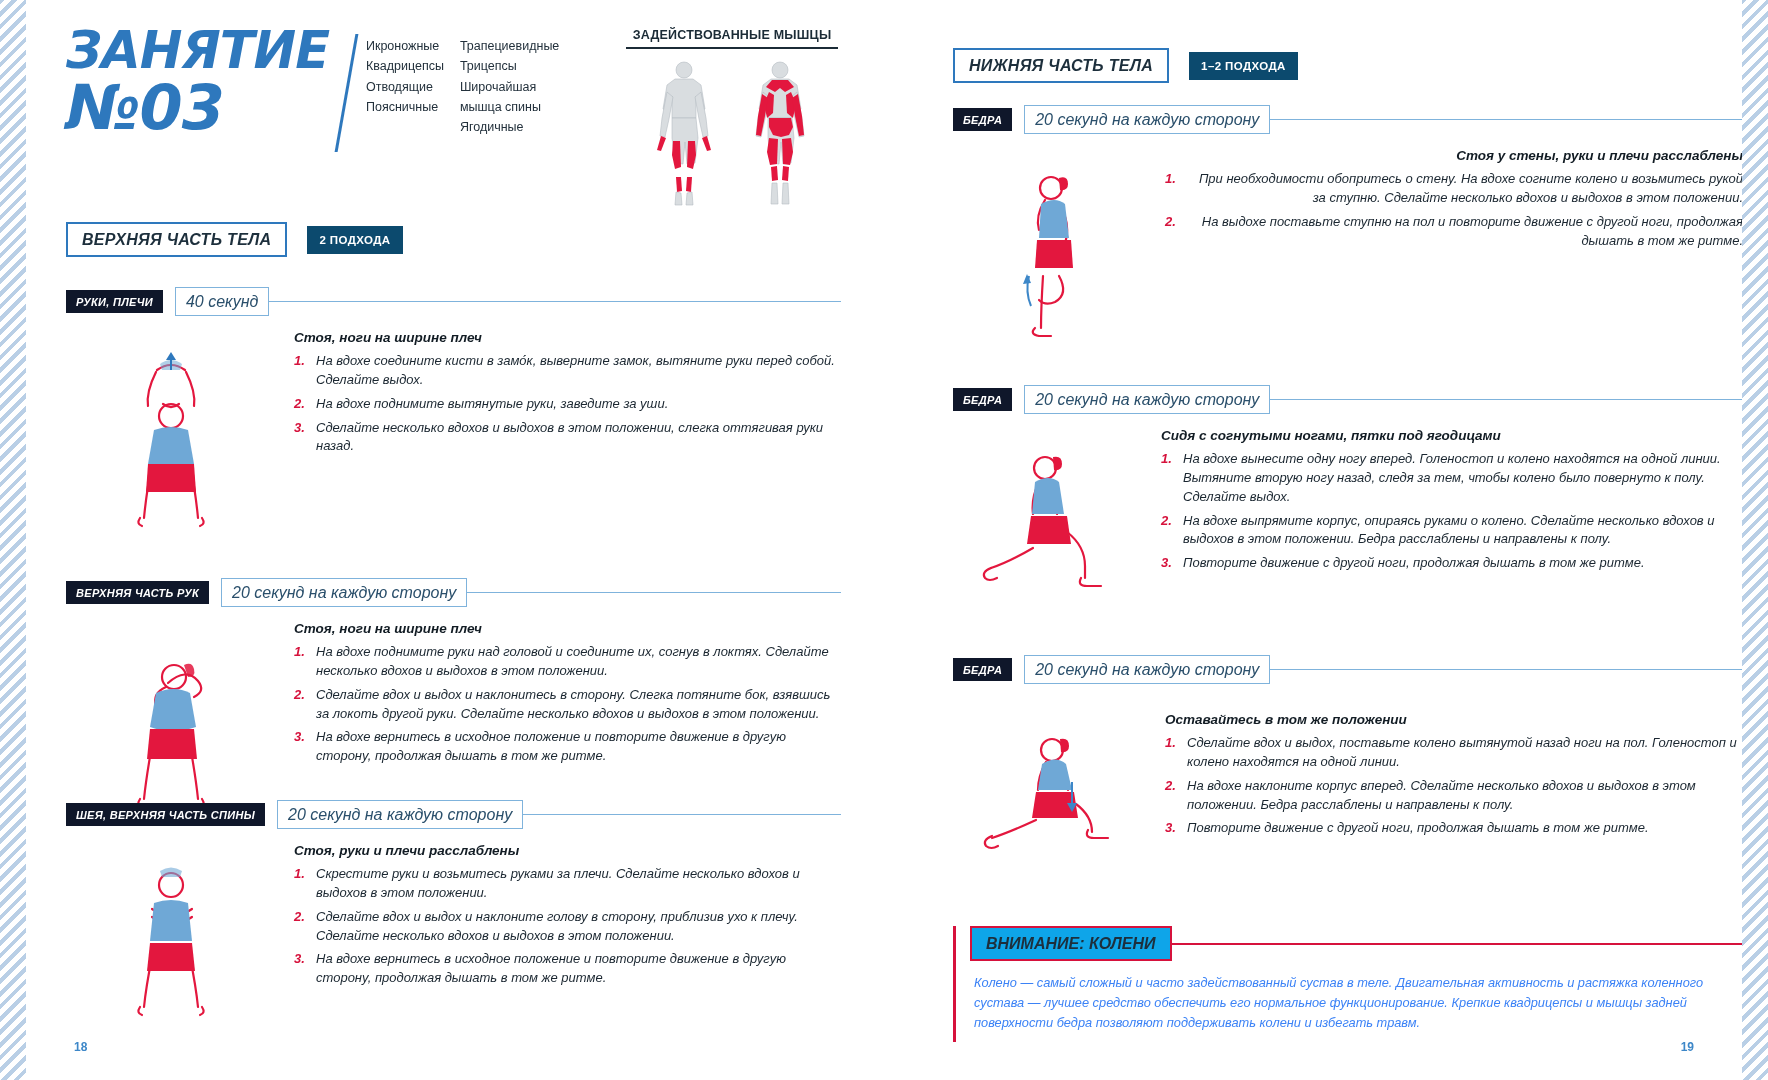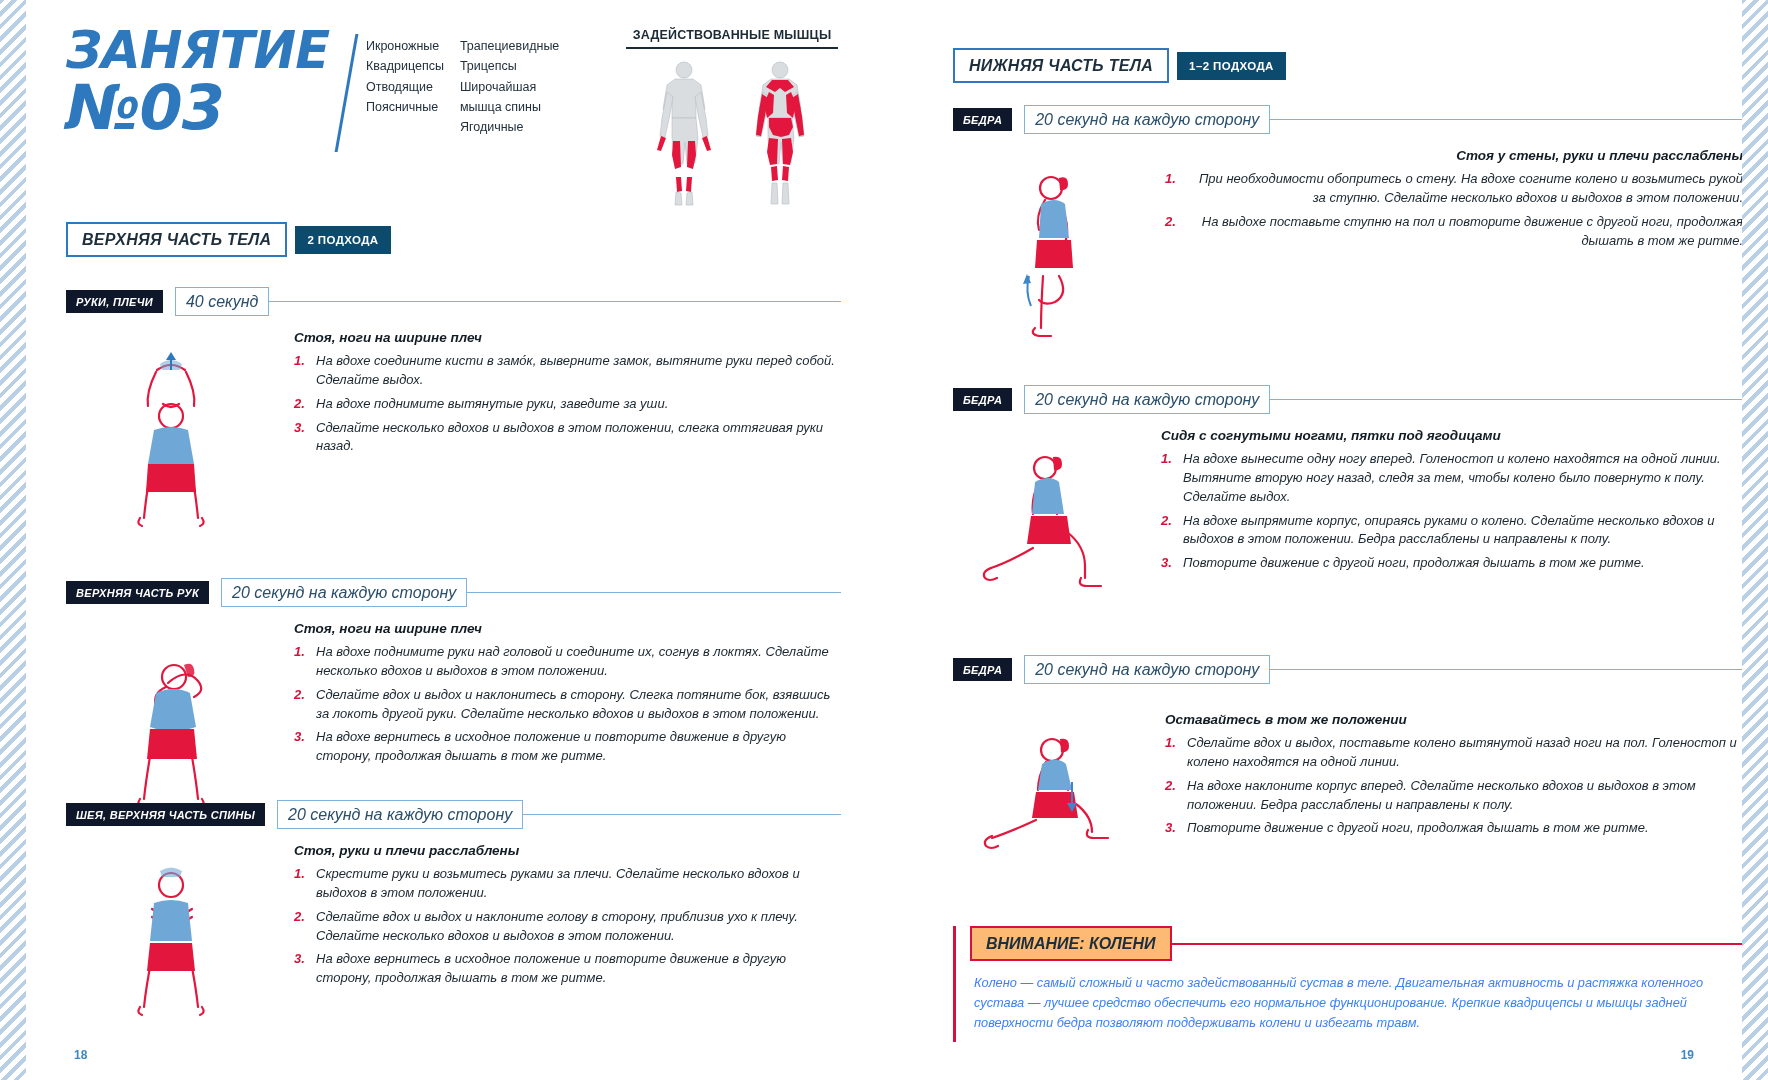--- a/index.html
+++ b/index.html
@@ -18,21 +18,21 @@
       #ffffff 0px, #ffffff 5px,
       #b9cfe6 5px, #b9cfe6 9px
     );
     z-index: 5;
   }
   .stripe-left { left: 0; }
   .stripe-right { right: 0; }
 
   .page {
     position: absolute;
-    top: 0; bottom: 0;
+    top: 0; bottom: 8px;
     background: #fff;
   }
   .page-left { left: 26px; width: 855px; }
   .page-right { left: 881px; right: 26px; }
 
   
   .lesson-head {
     position: absolute; left: 40px; top: 28px;
     display: flex; align-items: flex-start;
   }
@@ -62,21 +62,21 @@
   }
   .muscles-box .mb-title {
     font-size: 12.5px; font-weight: bold; color: #1b2b36;
     border-bottom: 2px solid #1b2b36; padding-bottom: 5px; text-align: center;
     letter-spacing: 0.2px;
   }
   .body-figs { display: flex; justify-content: center; gap: 18px; margin-top: 10px; }
 
   
   .sec-banner {
-    display: flex; align-items: center; gap: 8px;
+    display: flex; align-items: center; gap: 20px;
   }
   .sec-title {
     border: 2px solid #2e78bd; color: #1d2f3c;
     font-style: italic; font-weight: bold; font-size: 16px;
     padding: 7px 14px 6px; letter-spacing: .3px;
     background: #fff;
   }
   .sets-chip {
     background: #0c4a6e; color: #fff; font-size: 11.5px; font-weight: bold;
     padding: 8px 12px; letter-spacing: .4px;
@@ -116,21 +116,21 @@
 
   
   .attention {
     border-left: 3px solid #d6123c;
     padding: 0 0 10px 0; margin-top: 16px; position: relative;
   }
   .att-head { display: flex; align-items: center; }
   .att-title {
     border: 2px solid #d6123c; color: #1d2f3c;
     font-style: italic; font-weight: bold; font-size: 16px;
-    padding: 7px 14px 6px; margin-left: 14px; background:#fdba74;
+    padding: 7px 14px 6px; margin-left: 14px; background:#0ea5e9;
   }
   .att-rule { flex: 1; height: 2px; background: #d6123c; }
   .att-text {
     font-size: 12.8px; font-style: italic; color: #3b82f6; line-height: 1.55;
     margin: 12px 0 0 18px;
   }
 
   .folio {
     position: absolute; bottom: 18px; font-size: 12px; color: #3d87c8; font-weight: bold;
   }

